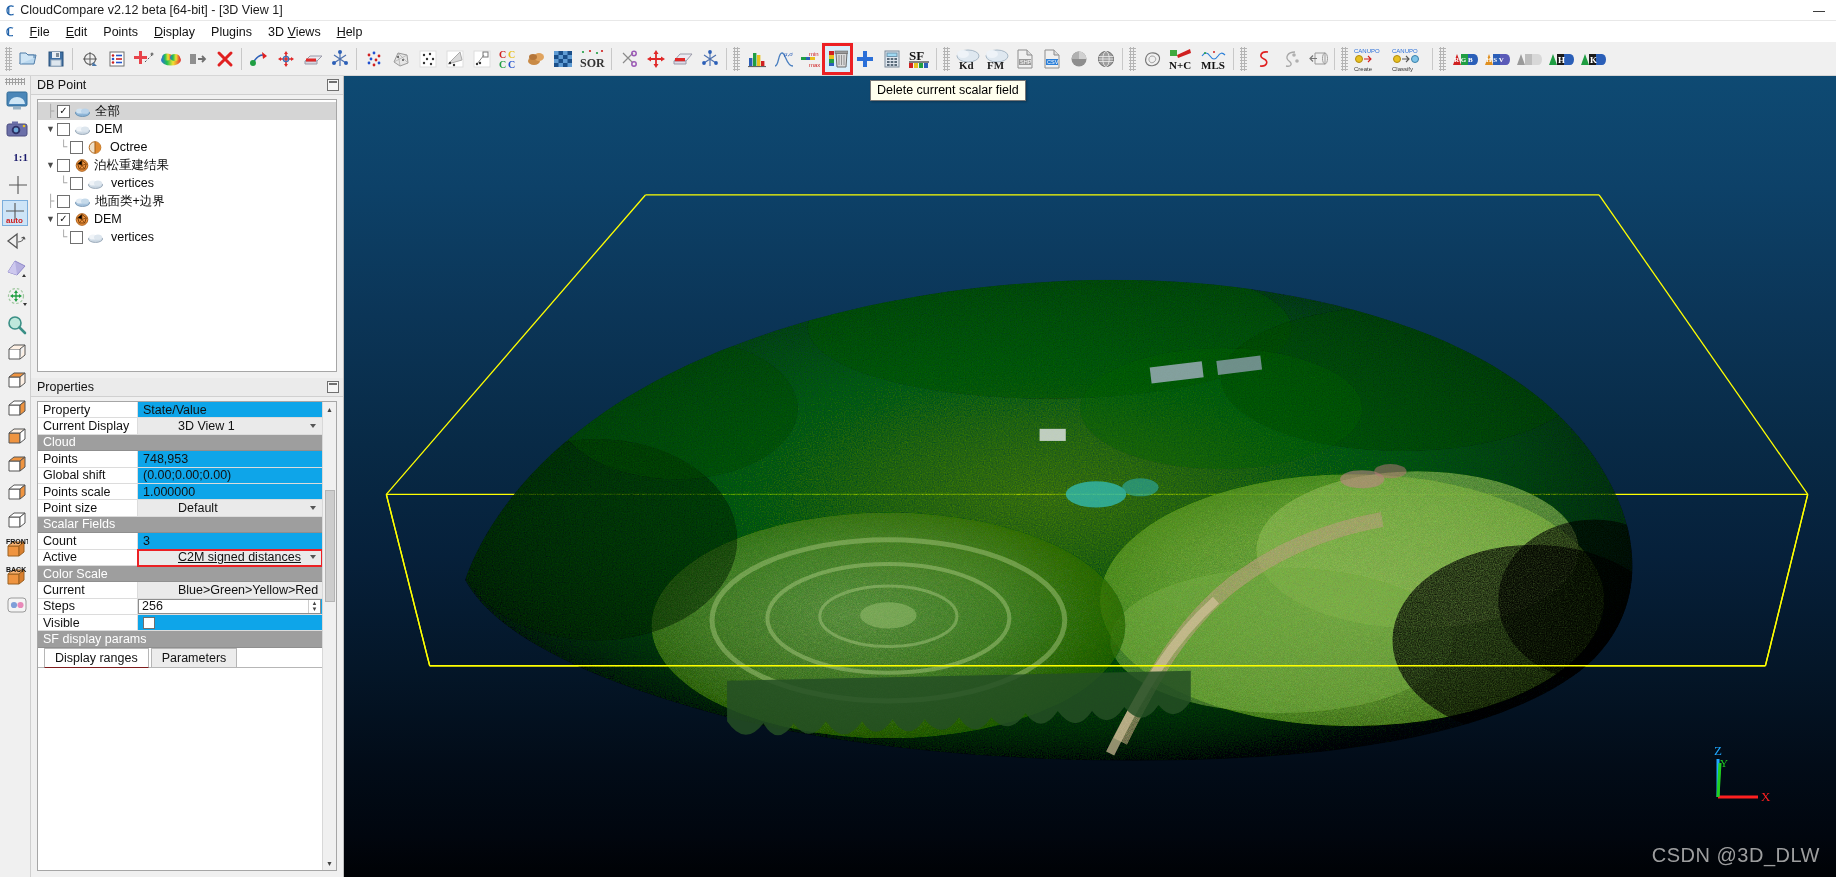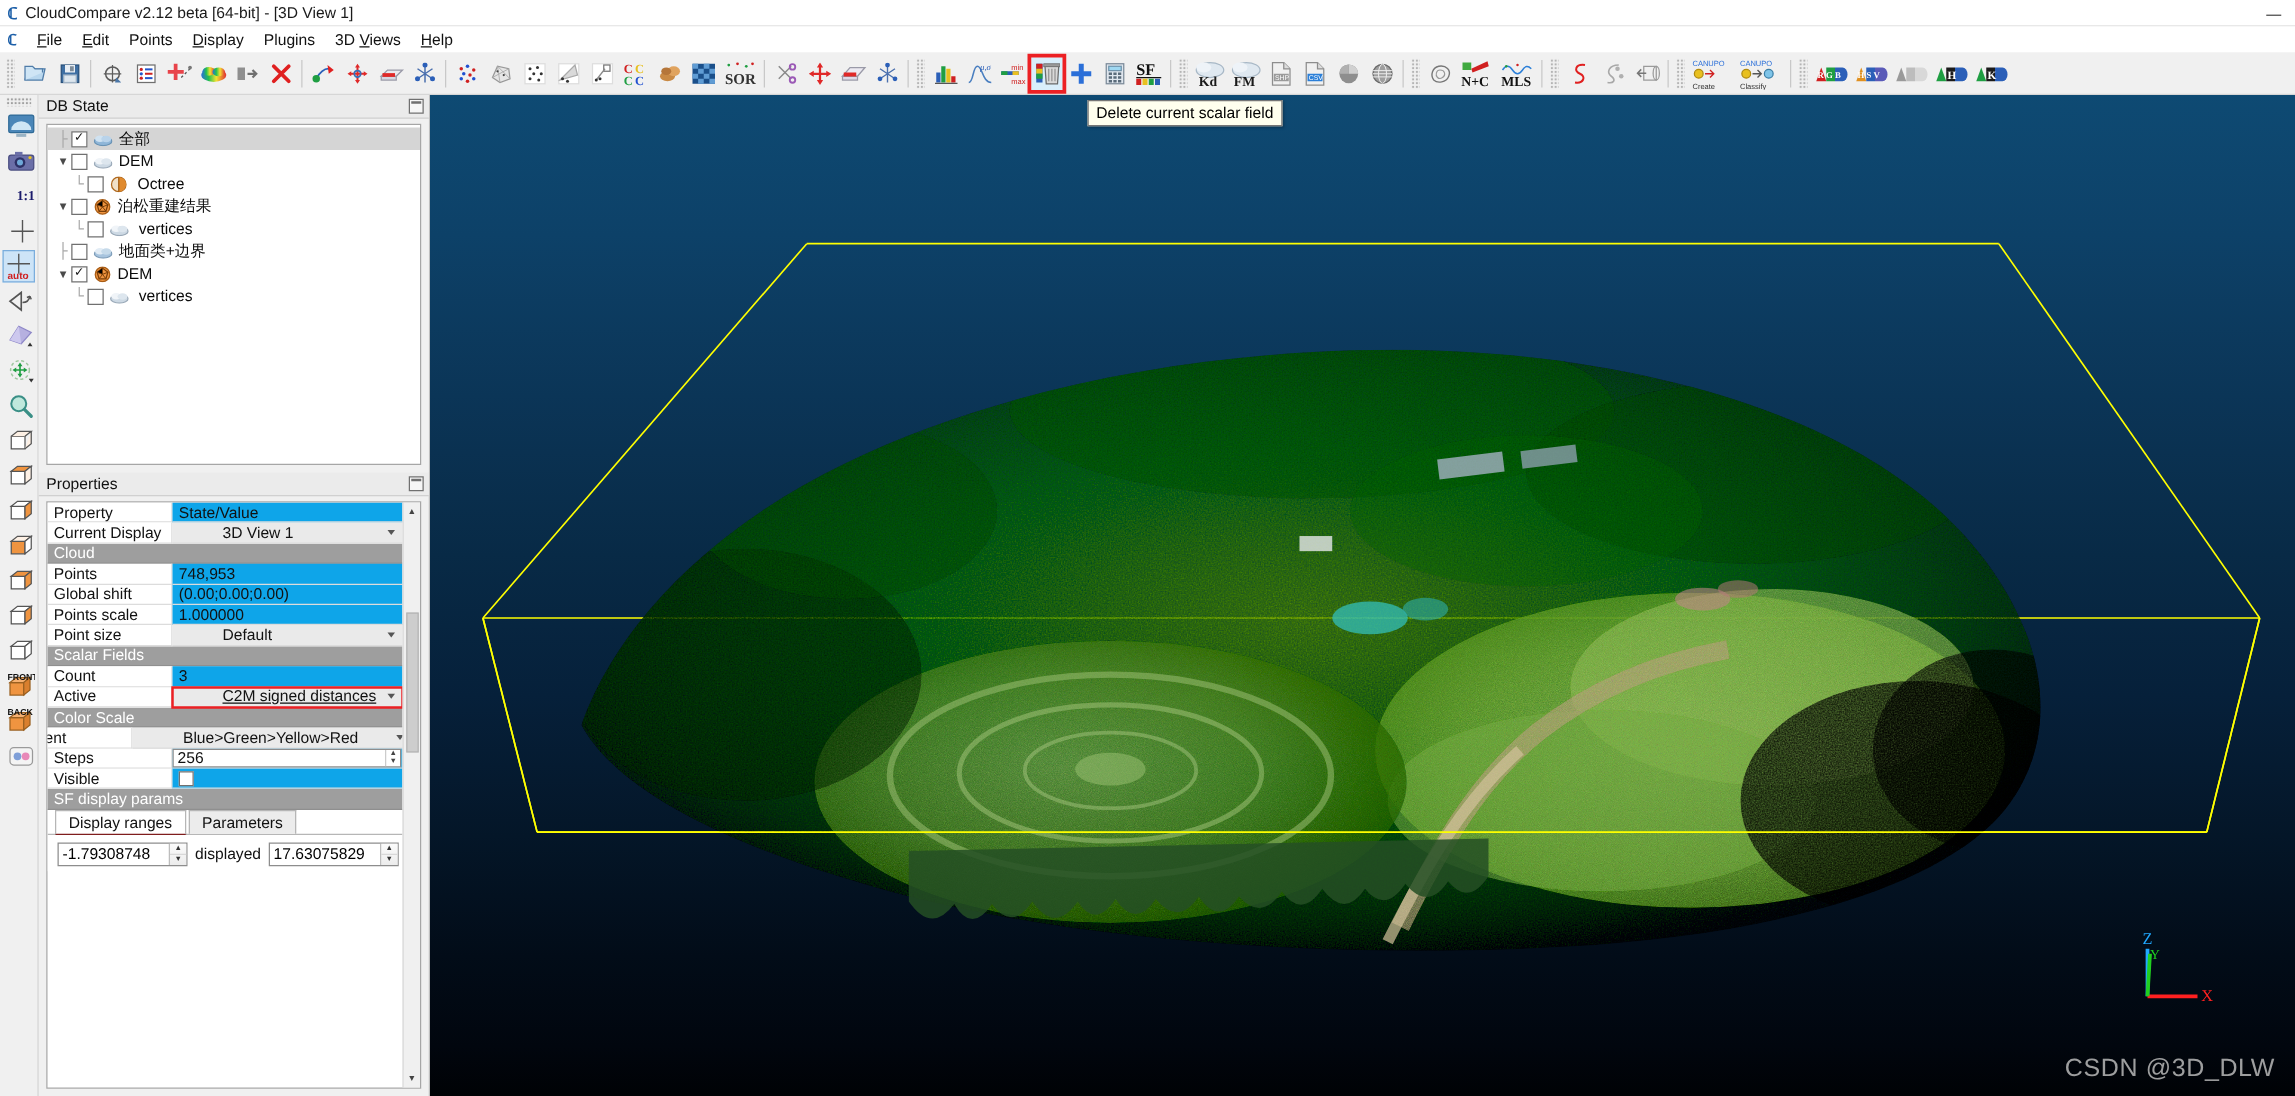--- a/index.html
+++ b/index.html
@@ -189,21 +189,21 @@
     flex: 1; padding: 4px 6px 6px 6px; min-height: 0;
     display: flex; flex-direction: column;
   }
   .props {
     flex: 1; border: 1px solid #a6a6a6; background: #fff;
     display: flex; flex-direction: column; min-height: 0;
     position: relative; overflow: hidden;
   }
   .prow {
     display: flex; height: 16.4px; min-height: 16.4px;
-    font-size: 12.5px; align-items: stretch; justify-content: center;
+    font-size: 12.5px; align-items: stretch;
   }
   .prow .pk {
     width: 100px; min-width: 100px;
     border-right: 1px solid #dcdcdc;
     border-bottom: 1px solid #dcdcdc;
     padding: 0 0 0 5px; display: flex; align-items: center;
     background: #fff; color: #111;
   }
   .prow .pv {
     flex: 1; border-bottom: 1px solid #dcdcdc;
@@ -936,21 +936,21 @@
           <rect x="2" y="3" width="18" height="14" rx="3" fill="#f4f4f4" stroke="#9a9a9a"></rect>
           <circle cx="8" cy="10" r="3.1" fill="#7f9fd8"></circle>
           <circle cx="14.5" cy="10" r="3.1" fill="#e889b8"></circle>
         </svg>
       </div>
     </div>
 
     <div class="dock">
 
       <div class="dock-title">
-        <span>DB State</span>
+        <span>DB Point</span>
         <span class="float-btn"></span>
       </div>
 
       <div class="dbtree-wrap">
         <div class="dbtree">
 
           <div class="tree-row selected">
             <span class="elbow">├</span>
             <span class="cbx">✓</span>
             <span class="tree-ic">
@@ -1133,37 +1133,20 @@
                 </div>
             </div>
 
             <div class="psection">SF display params</div>
 
             <div class="sftabs">
               <div class="sftab active">Display ranges</div>
               <div class="sftab">Parameters</div>
             </div>
 
-            <div class="rangerow">
-              <div class="spin">
-                <input type="text" value="-1.79308748" style="">
-                <div class="arrows">
-                    <span>▲</span>
-                    <span>▼</span>
-                  </div>
-              </div>
-              <span class="displabel">displayed</span>
-              <div class="spin">
-                <input type="text" value="17.63075829" style="">
-                <div class="arrows">
-                    <span>▲</span>
-                    <span>▼</span>
-                  </div>
-              </div>
-            </div>
           </div>
 
           <div class="vscroll">
             <div class="arr">▲</div>
             <div class="thumb" style="height:112px; margin-top:74px;"></div>
             <div style="flex:1"></div>
             <div class="arr">▼</div>
           </div>
 
         </div>

